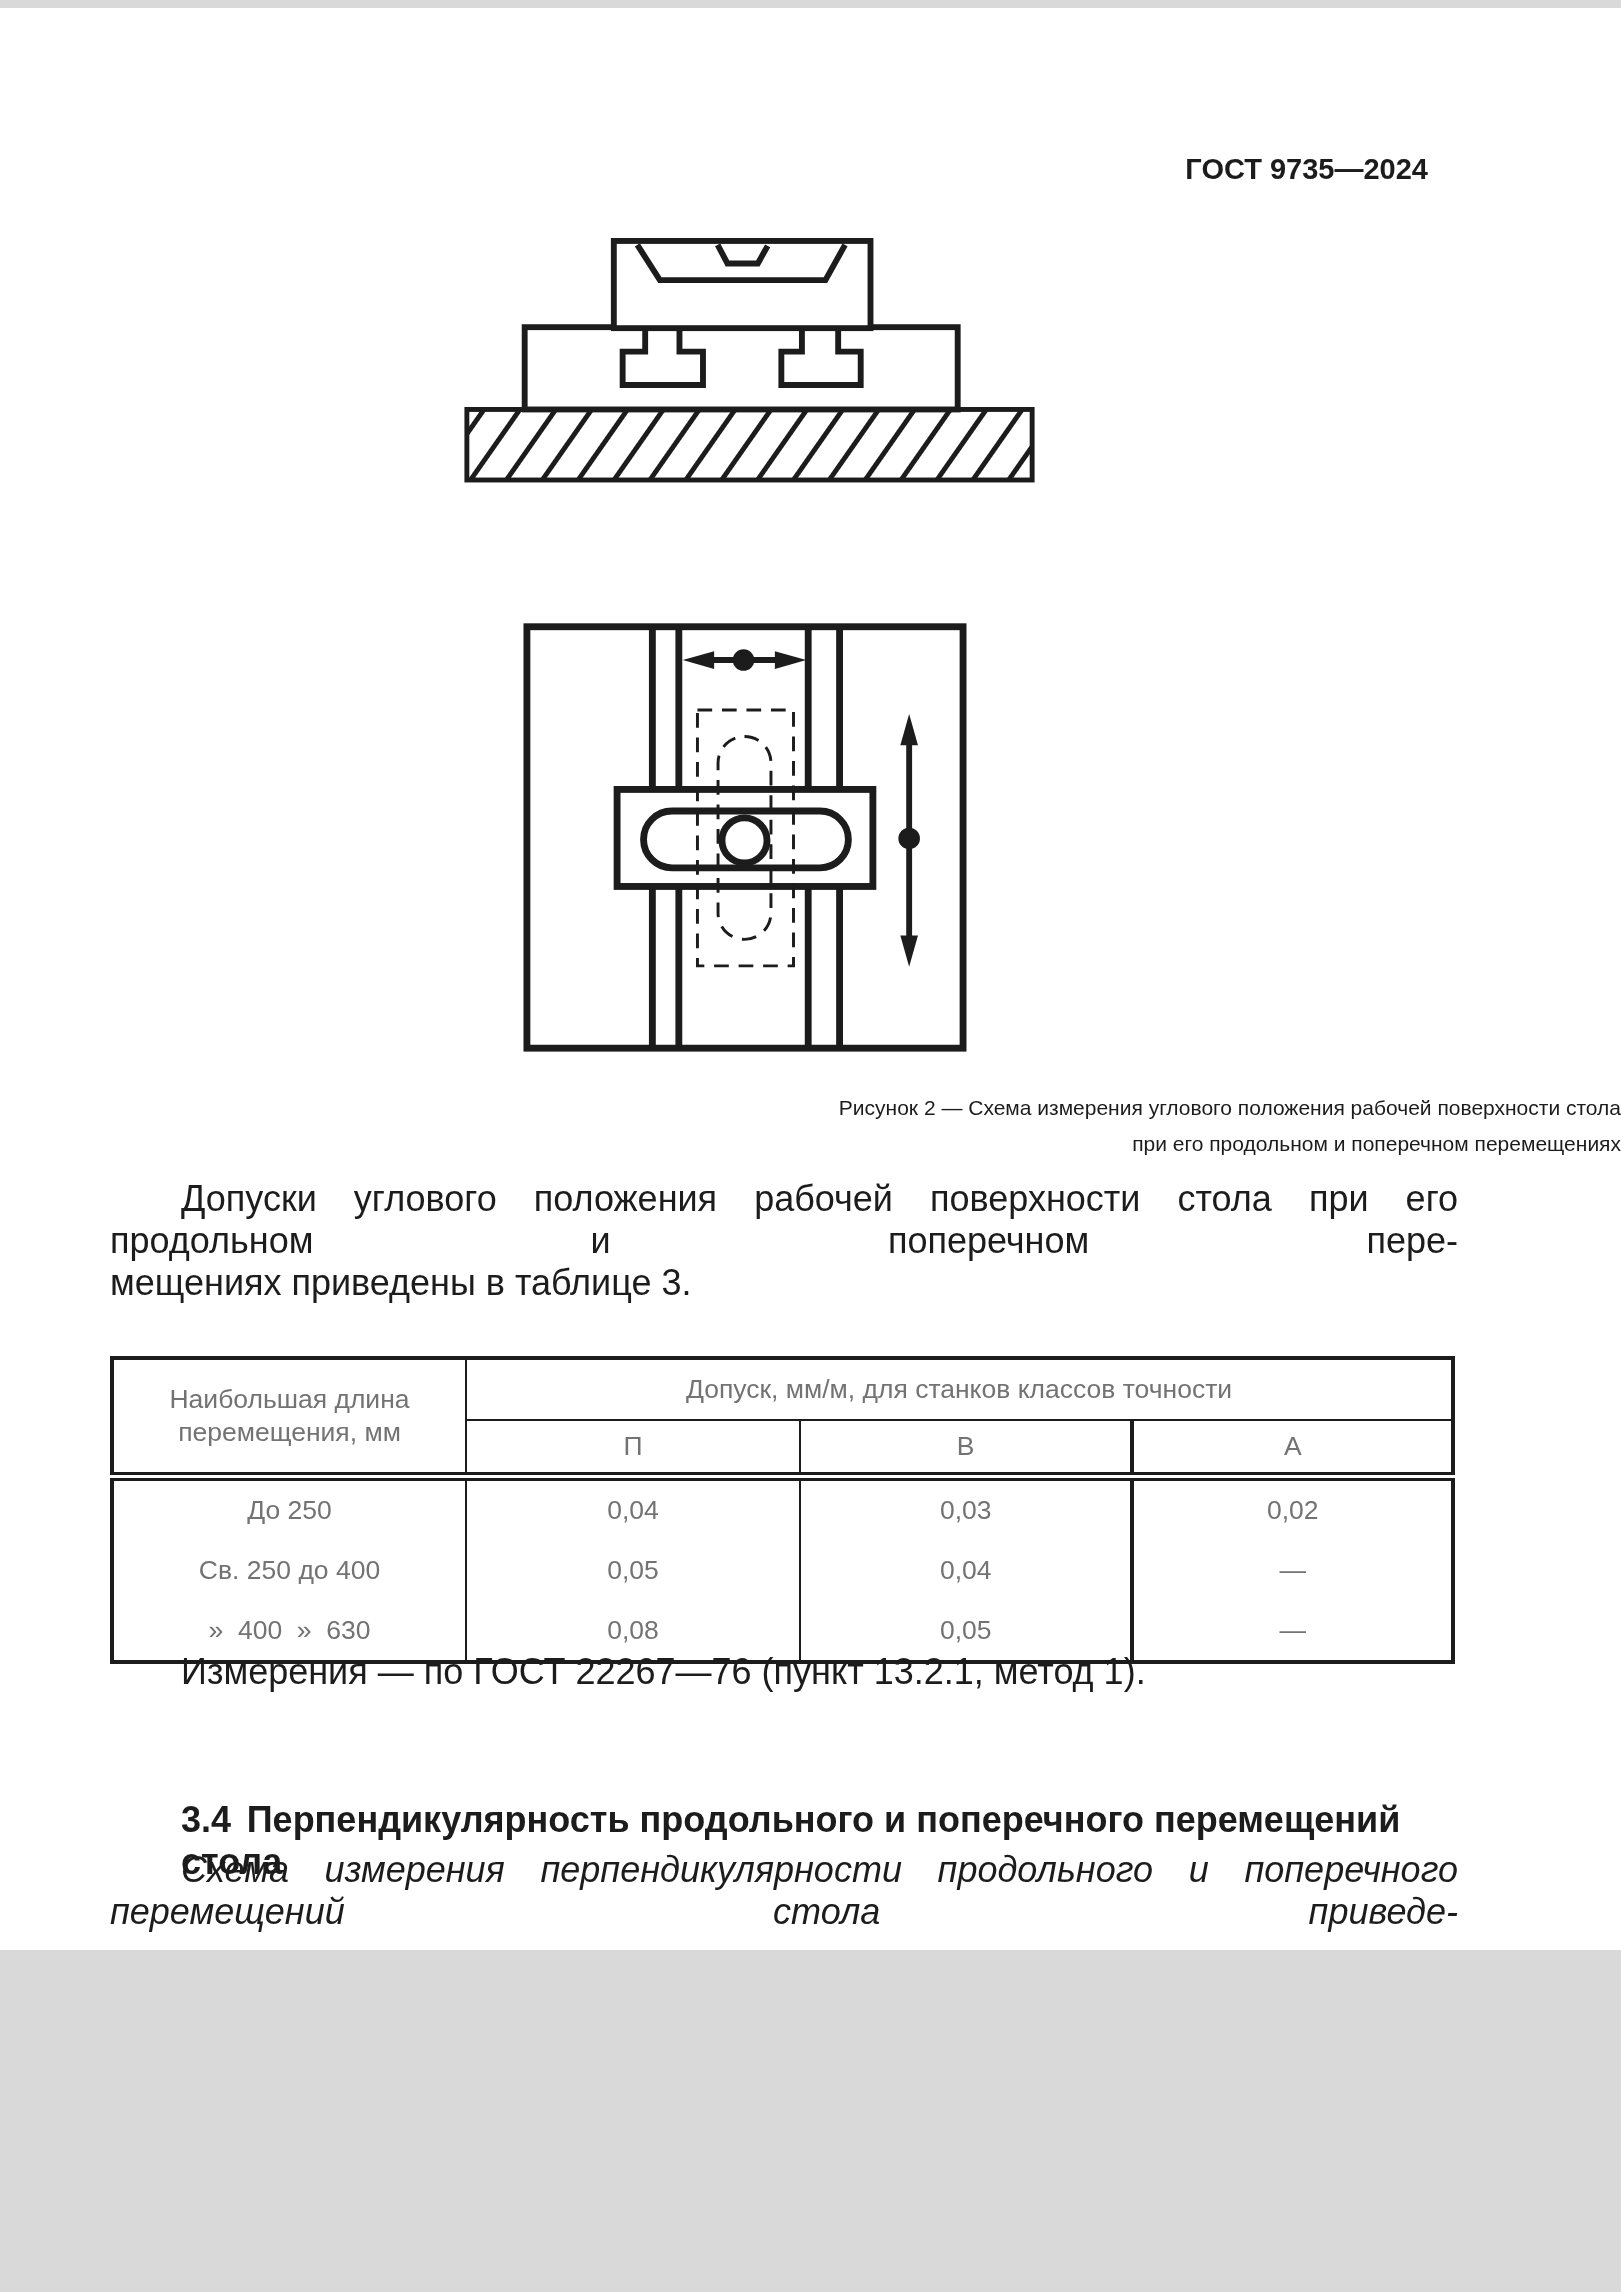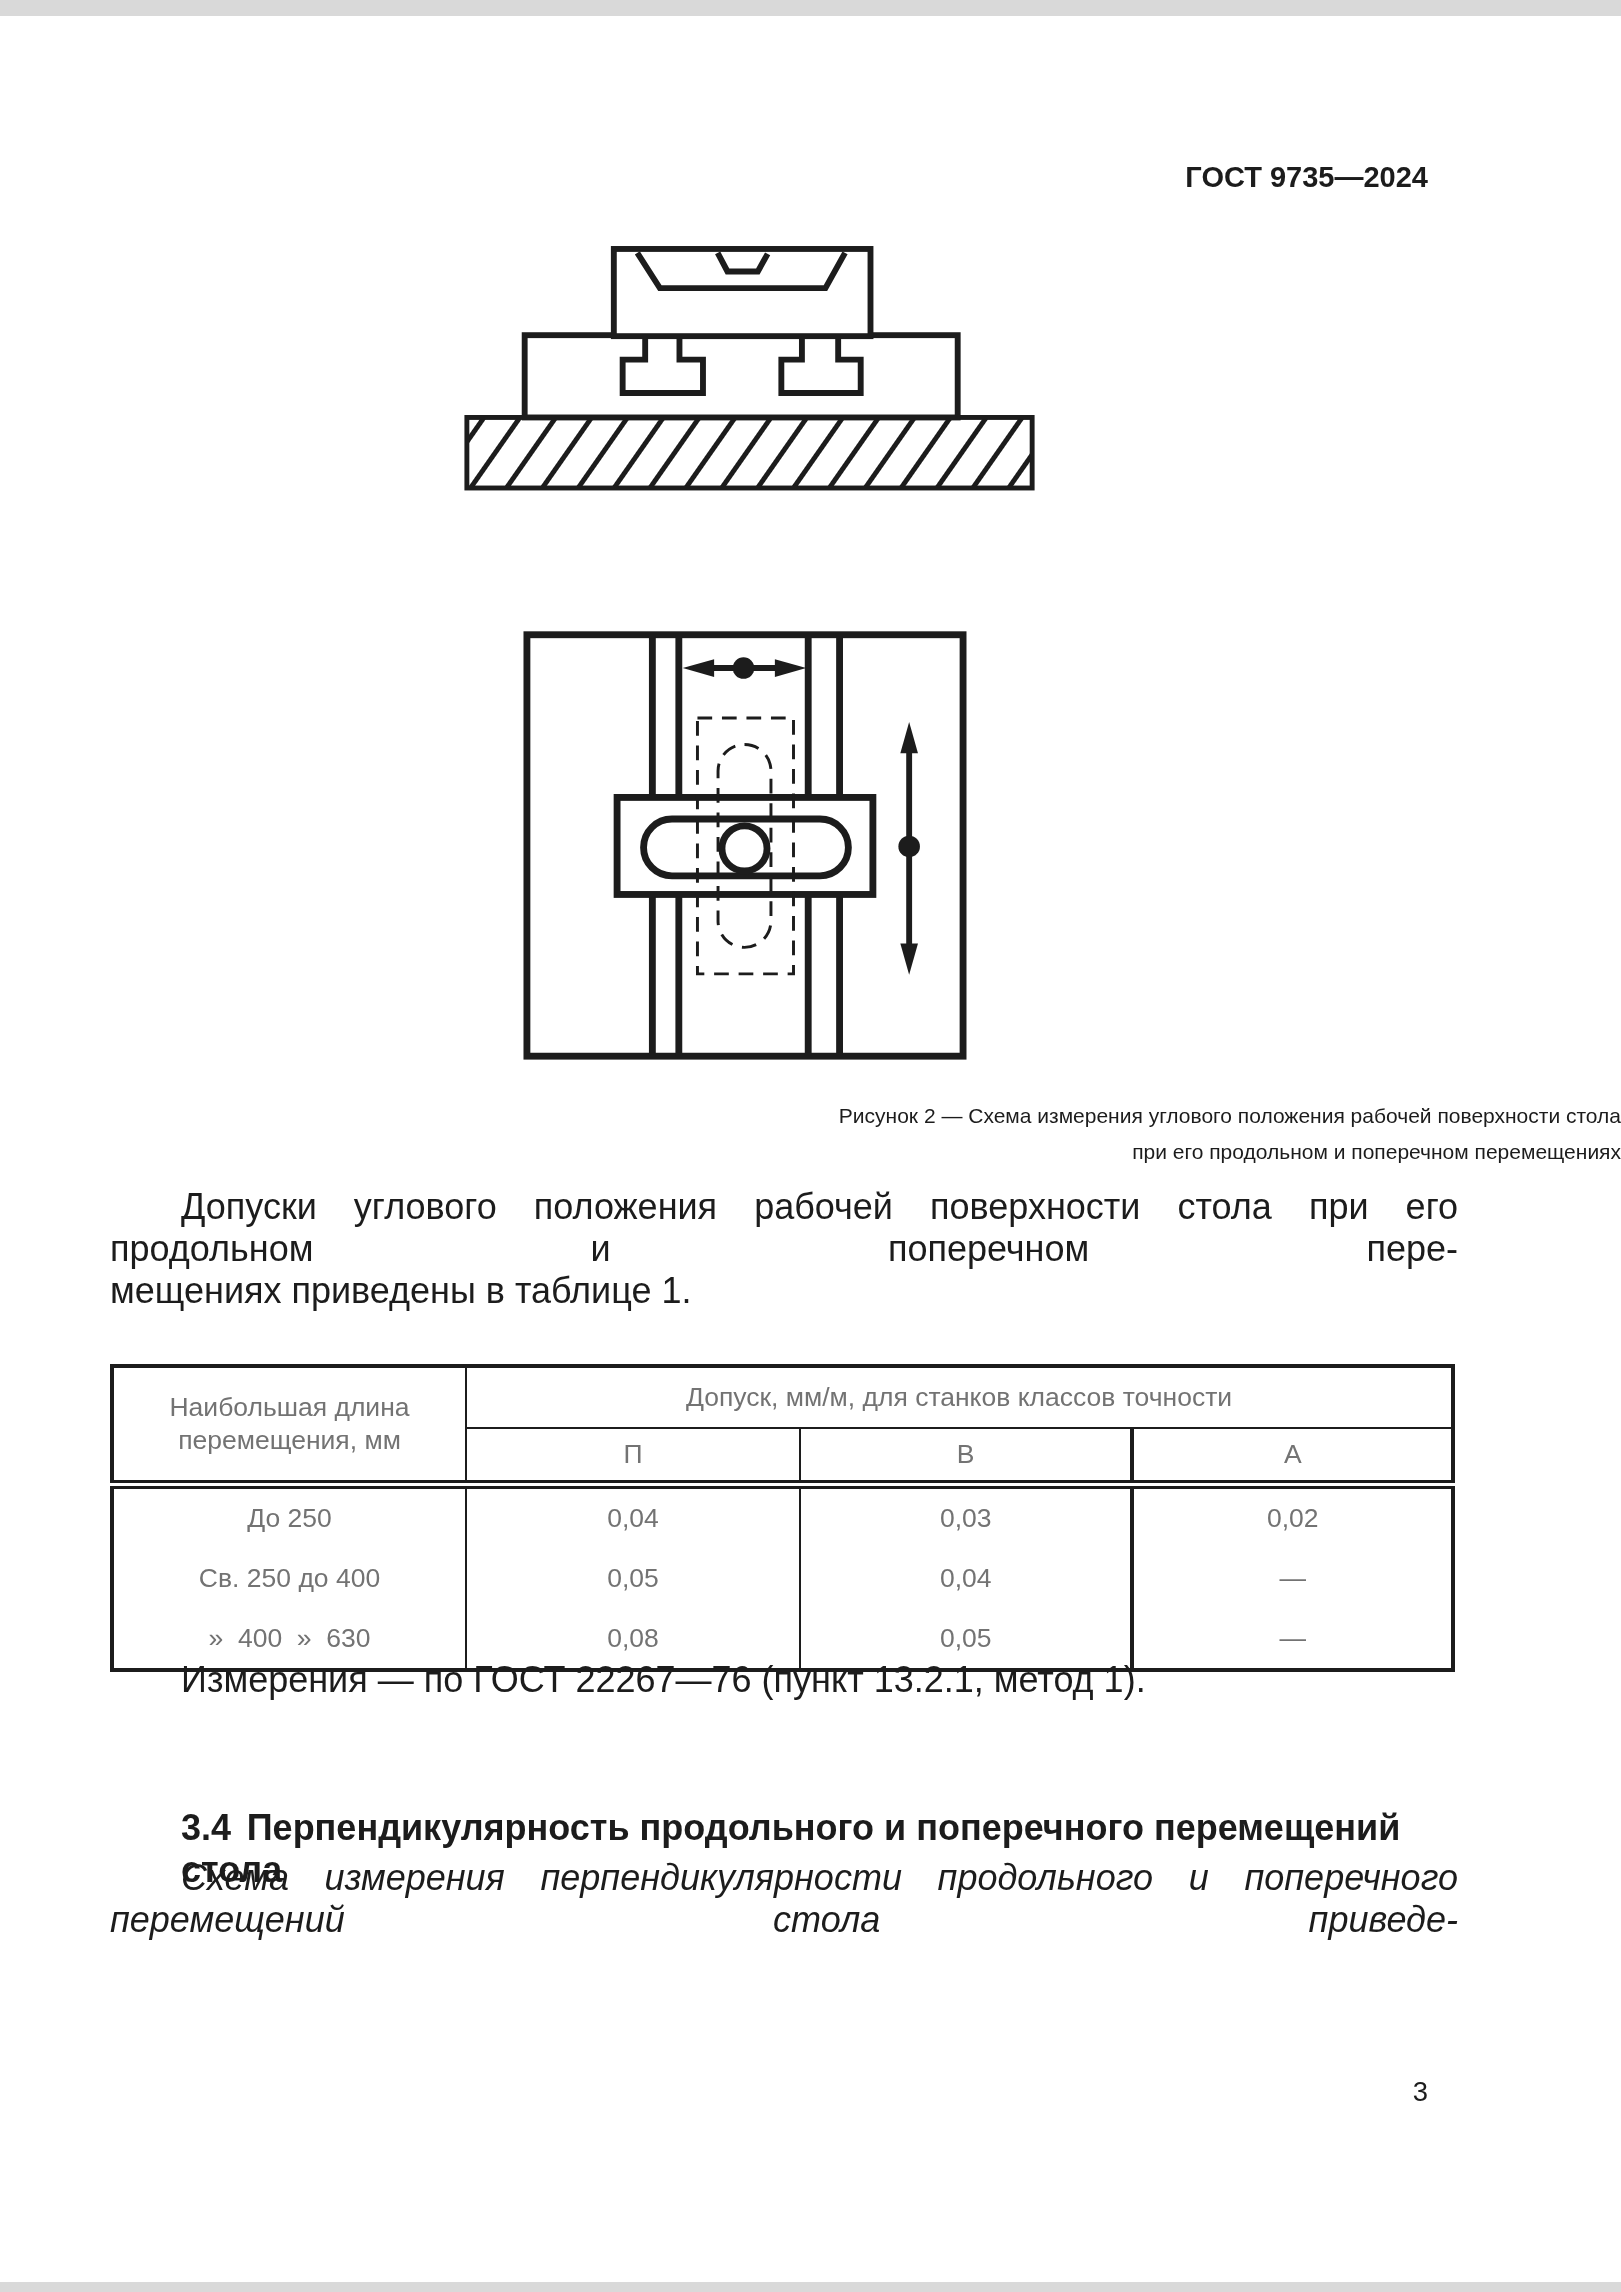--- a/index.html
+++ b/index.html
@@ -1,19 +1,19 @@
 <!DOCTYPE html>
 <html><head>
 <meta charset="utf-8">
 <style>
   html, body { margin: 0; padding: 0; background: #d9d9d9; }
   .page {
     position: relative;
-    width: 1621px; height: 2266px;
-    margin: 16px auto;
+    width: 1621px; height: 1942px;
+    margin: 8px auto;
     background: #ffffff;
     font-family: "Liberation Sans", "DejaVu Sans", sans-serif;
     color: #1c1c1c;
     overflow: hidden;
   }
   .hdr {
     position: absolute; top: 145px; left: 110px; width: 1318px;
     text-align: right; font-size: 29px; font-weight: bold;
   }
   .fig { position: absolute; }
@@ -128,21 +128,21 @@
     </svg>
   </div>
 
   <div class="figcap">
     <div>Рисунок 2 — Схема измерения углового положения рабочей поверхности стола</div>
     <div>при его продольном и поперечном перемещениях</div>
   </div>
 
   <div class="txt" style="top:1170px;">
     <div class="jl ind">Допуски углового положения рабочей поверхности стола при его продольном и поперечном пере-</div>
-    <div>мещениях приведены в таблице 1.</div>
+    <div>мещениях приведены в таблице 3.</div>
   </div>
 
 
   <div class="tbl">
     <table>
       <colgroup>
         <col style="width:26.4%">
           <col style="width:24.9%">
           <col style="width:24.8%">
           <col style="width:23.9%">

